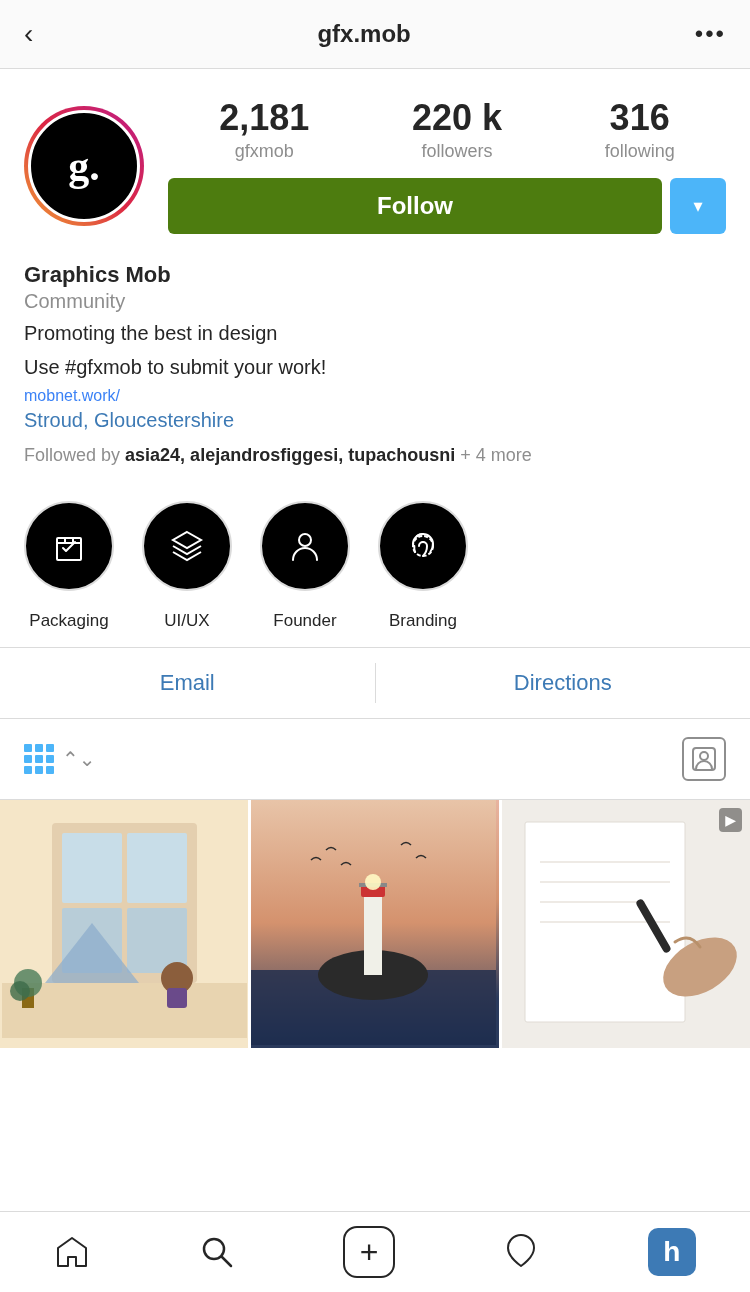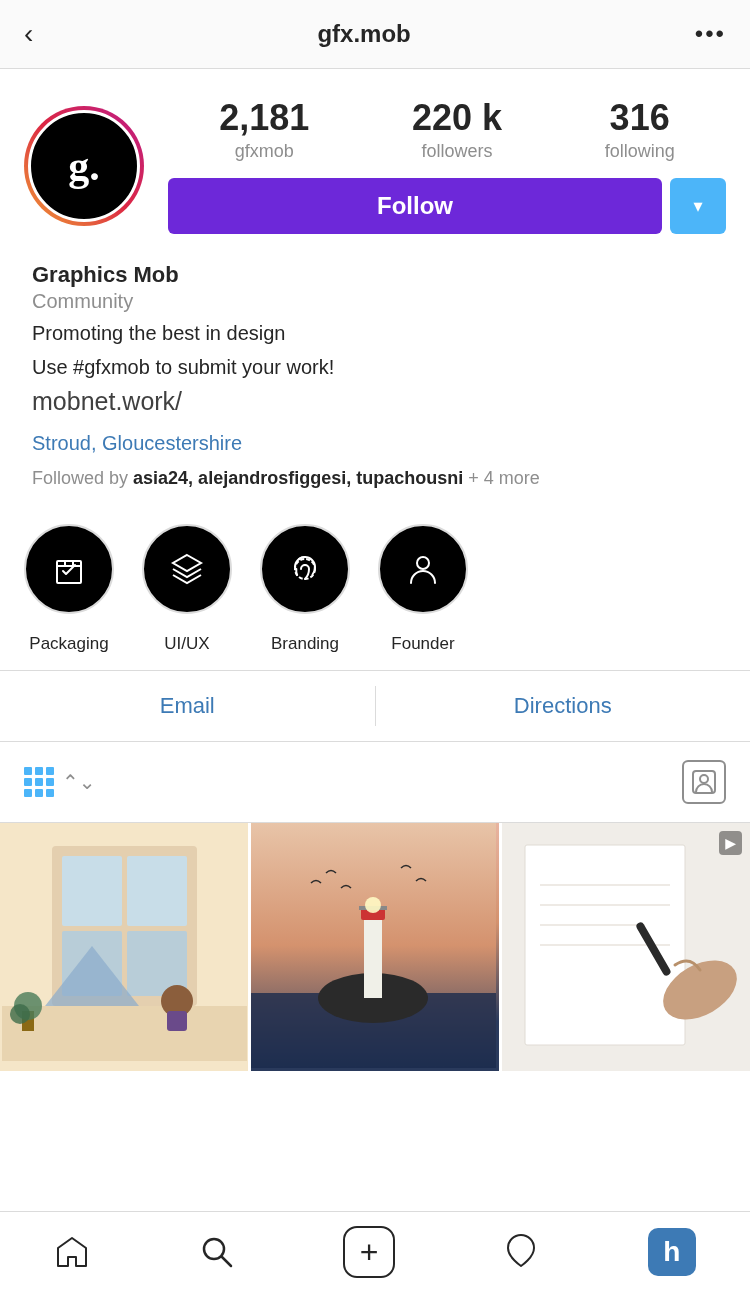--- a/index.html
+++ b/index.html
@@ -107,21 +107,21 @@
       color: #8e8e8e;
     }
 
     
     .follow-row {
       display: flex;
       gap: 8px;
     }
     .follow-btn {
       flex: 1;
-      background: #6d28d9;
+      background: #4d7c0f;
       color: #fff;
       border: none;
       border-radius: 6px;
       font-size: 24px;
       font-weight: 600;
       padding: 14px;
       cursor: pointer;
       text-align: center;
     }
     .dropdown-btn {
@@ -132,45 +132,45 @@
       width: 56px;
       display: flex;
       align-items: center;
       justify-content: center;
       cursor: pointer;
       font-size: 18px;
     }
 
     
     .bio-section {
-      padding: 12px 32px 16px;
+      padding: 12px 24px 16px;
     }
     .display-name {
       font-size: 22px;
       font-weight: 700;
       color: #262626;
       margin-bottom: 2px;
     }
     .account-type {
       font-size: 20px;
       color: #8e8e8e;
       margin-bottom: 6px;
     }
     .bio-text {
       font-size: 20px;
       color: #262626;
       line-height: 1.4;
       margin-bottom: 6px;
     }
     .bio-link {
-      font-size: 25px;
-      color: #404040;
+      font-size: 16px;
+      color: #3b82f6;
       text-decoration: none;
       display: block;
-      margin-bottom: 16px;
+      margin-bottom: 4px;
     }
     .bio-location {
       font-size: 20px;
       color: #3d7ab5;
       margin-bottom: 10px;
       display: block;
     }
     .followed-by {
       font-size: 18px;
       color: #8e8e8e;
@@ -456,39 +456,39 @@
         <path d="M6,20 L20,28 L34,20"></path>
         <path d="M6,26 L20,34 L34,26"></path>
       </svg>
     </div>
     <span class="highlight-label">UI/UX</span>
   </div>
 
   <div class="highlight-item">
     <div class="highlight-circle">
       <svg viewBox="0 0 40 40" width="40" height="40" fill="none" stroke="white" stroke-width="2">
+        <circle cx="20" cy="14" r="6"></circle>
+        <path d="M8 34c0-6.6 5.4-12 12-12s12 5.4 12 12" stroke-linecap="round"></path>
+      </svg>
+    </div>
+    <span class="highlight-label">Founder</span>
+  </div>
+
+  <div class="highlight-item">
+    <div class="highlight-circle">
+      <svg viewBox="0 0 40 40" width="40" height="40" fill="none" stroke="white" stroke-width="2">
         <path d="M14 10c1.7-1.3 3.7-2 6-2 5.5 0 10 4.5 10 10 0 3-1 5.5-2.5 7.5" stroke-linecap="round"></path>
         <path d="M10 18c0-5.5 4.5-10 10-10" stroke-linecap="round"></path>
         <path d="M20 16c2.2 0 4 1.8 4 4 0 4-2 8-4 10" stroke-linecap="round"></path>
         <path d="M16 20c0-2.2 1.8-4 4-4" stroke-linecap="round"></path>
         <path d="M12 26c-.7-2-.9-4-.7-6" stroke-linecap="round"></path>
         <circle cx="20" cy="20" r="10" stroke-dasharray="4 2"></circle>
       </svg>
     </div>
     <span class="highlight-label">Branding</span>
-  </div>
-
-  <div class="highlight-item">
-    <div class="highlight-circle">
-      <svg viewBox="0 0 40 40" width="40" height="40" fill="none" stroke="white" stroke-width="2">
-        <circle cx="20" cy="14" r="6"></circle>
-        <path d="M8 34c0-6.6 5.4-12 12-12s12 5.4 12 12" stroke-linecap="round"></path>
-      </svg>
-    </div>
-    <span class="highlight-label">Founder</span>
   </div>
 </div>
 
 <div class="divider"></div>
 
 <div class="contact-section">
   <button class="contact-btn">Email</button>
   <div class="contact-divider"></div>
   <button class="contact-btn">Directions</button>
 </div>

